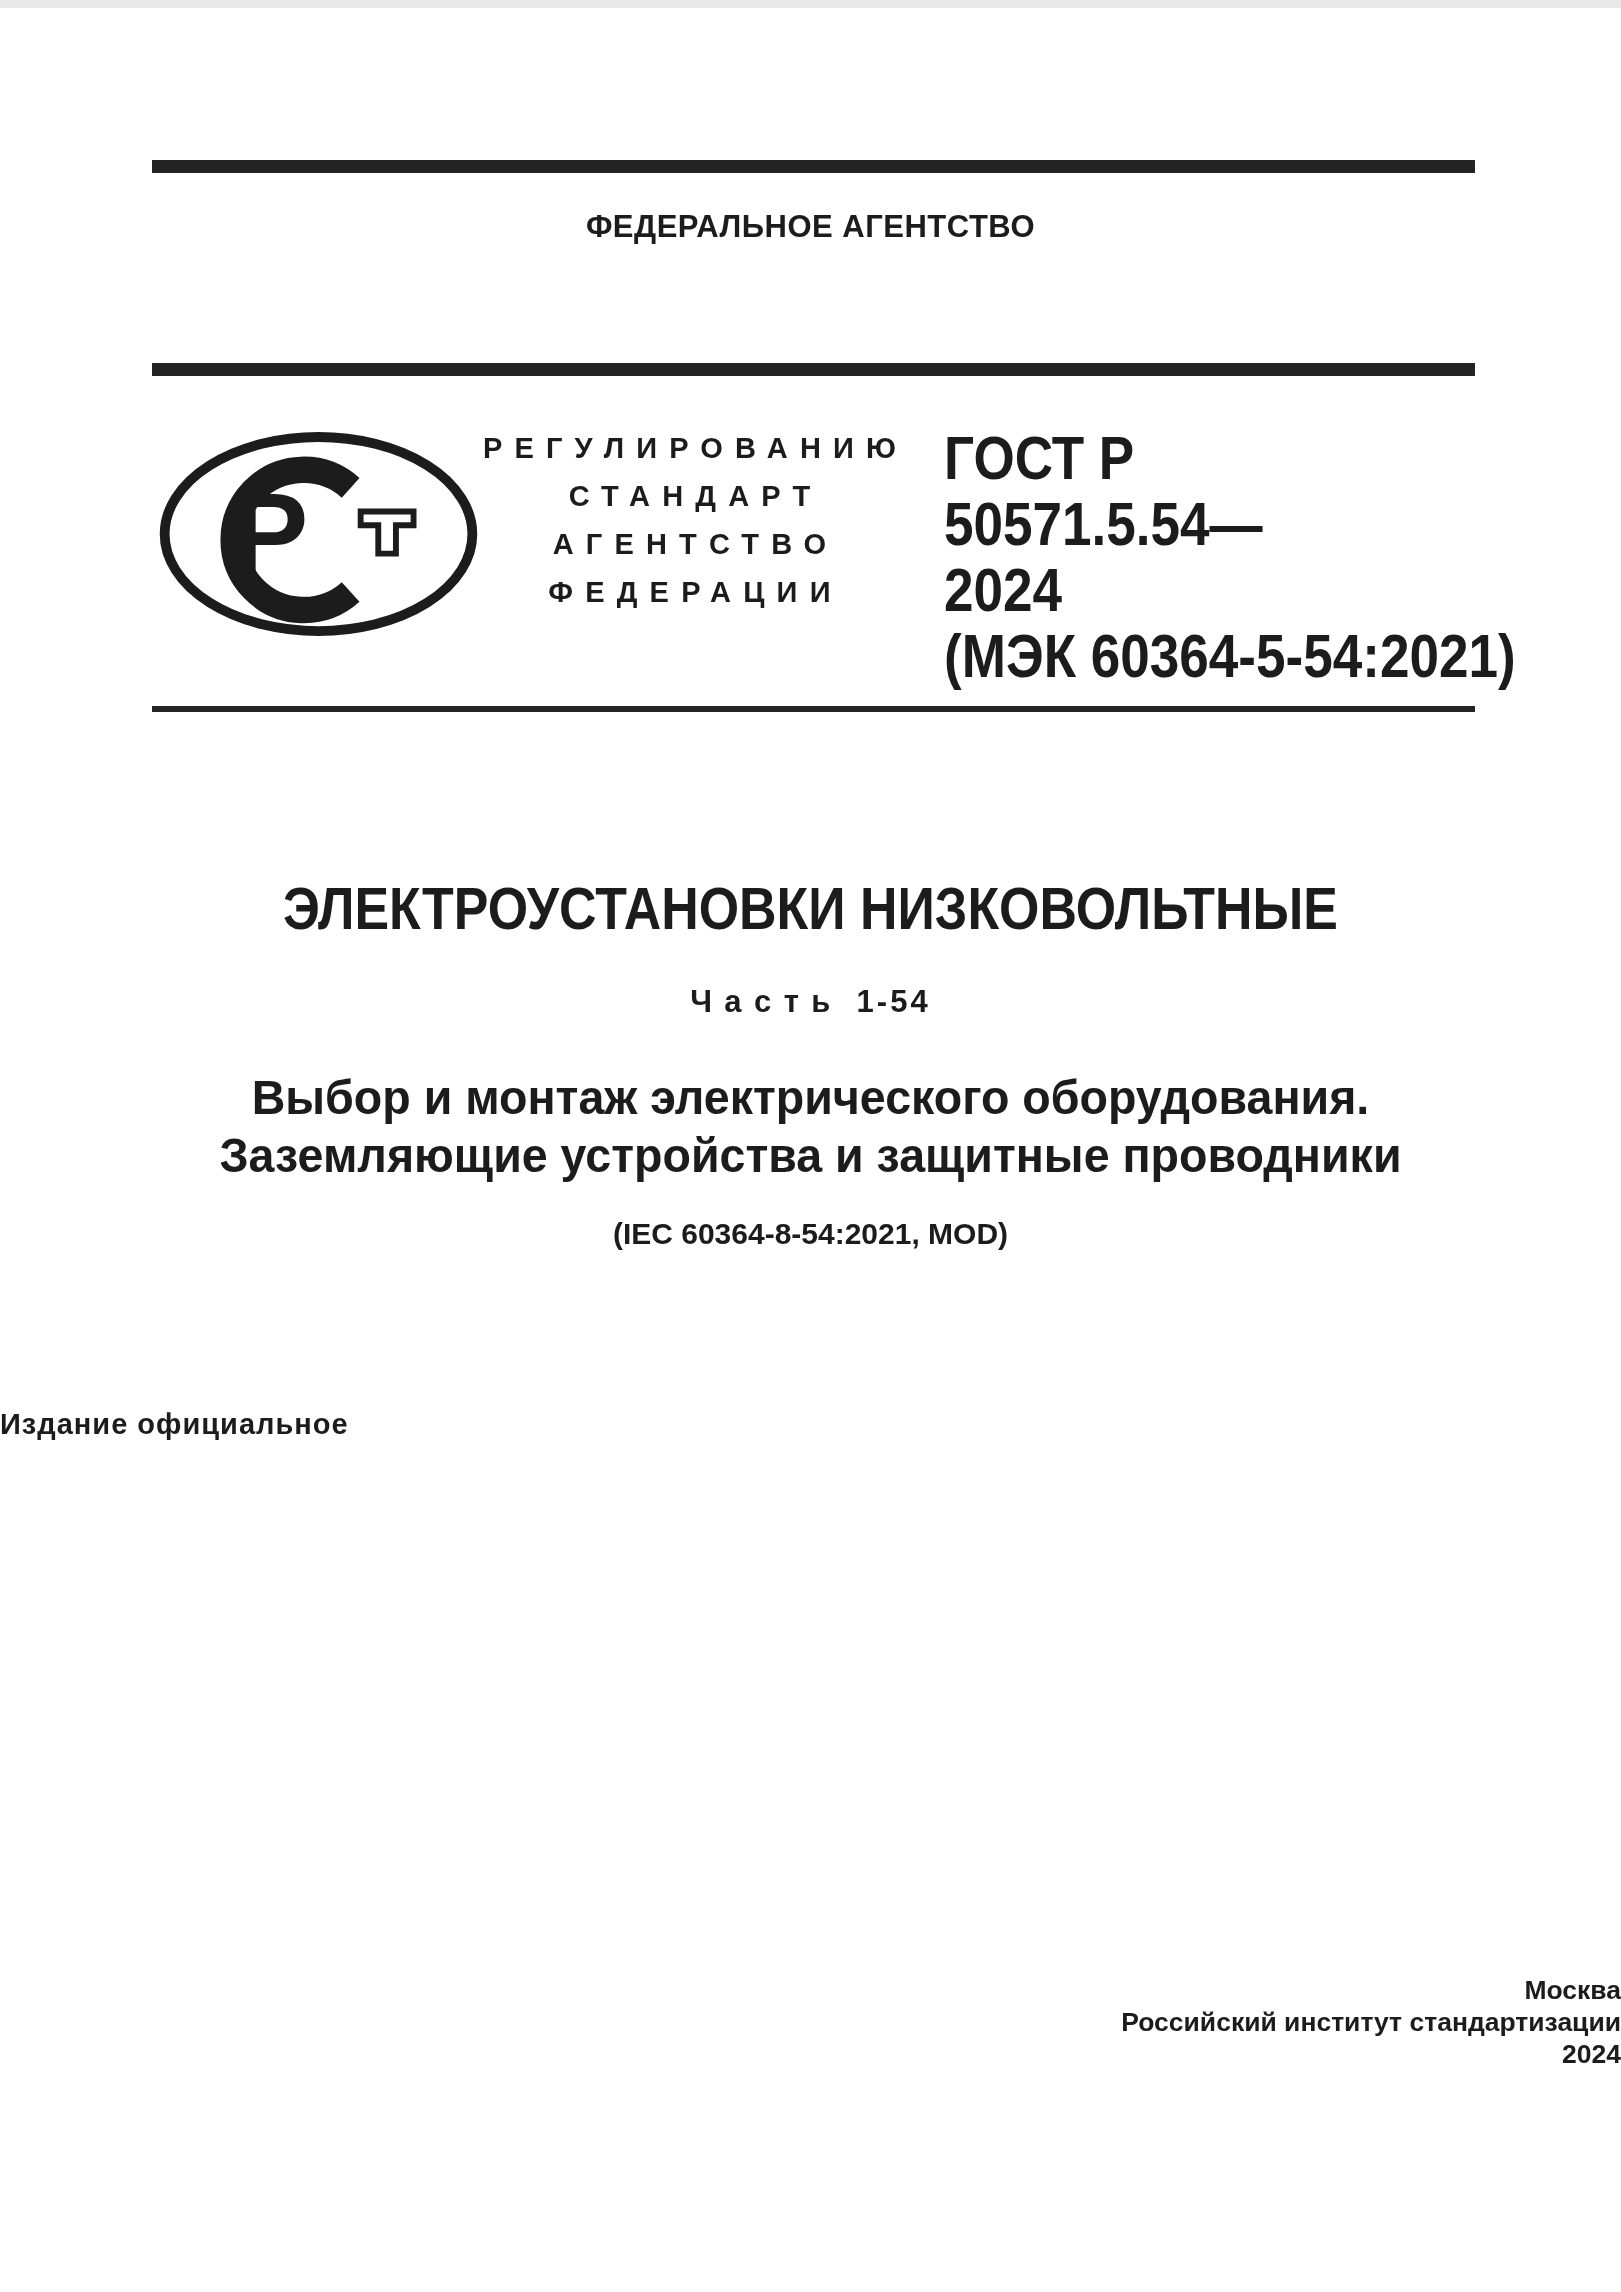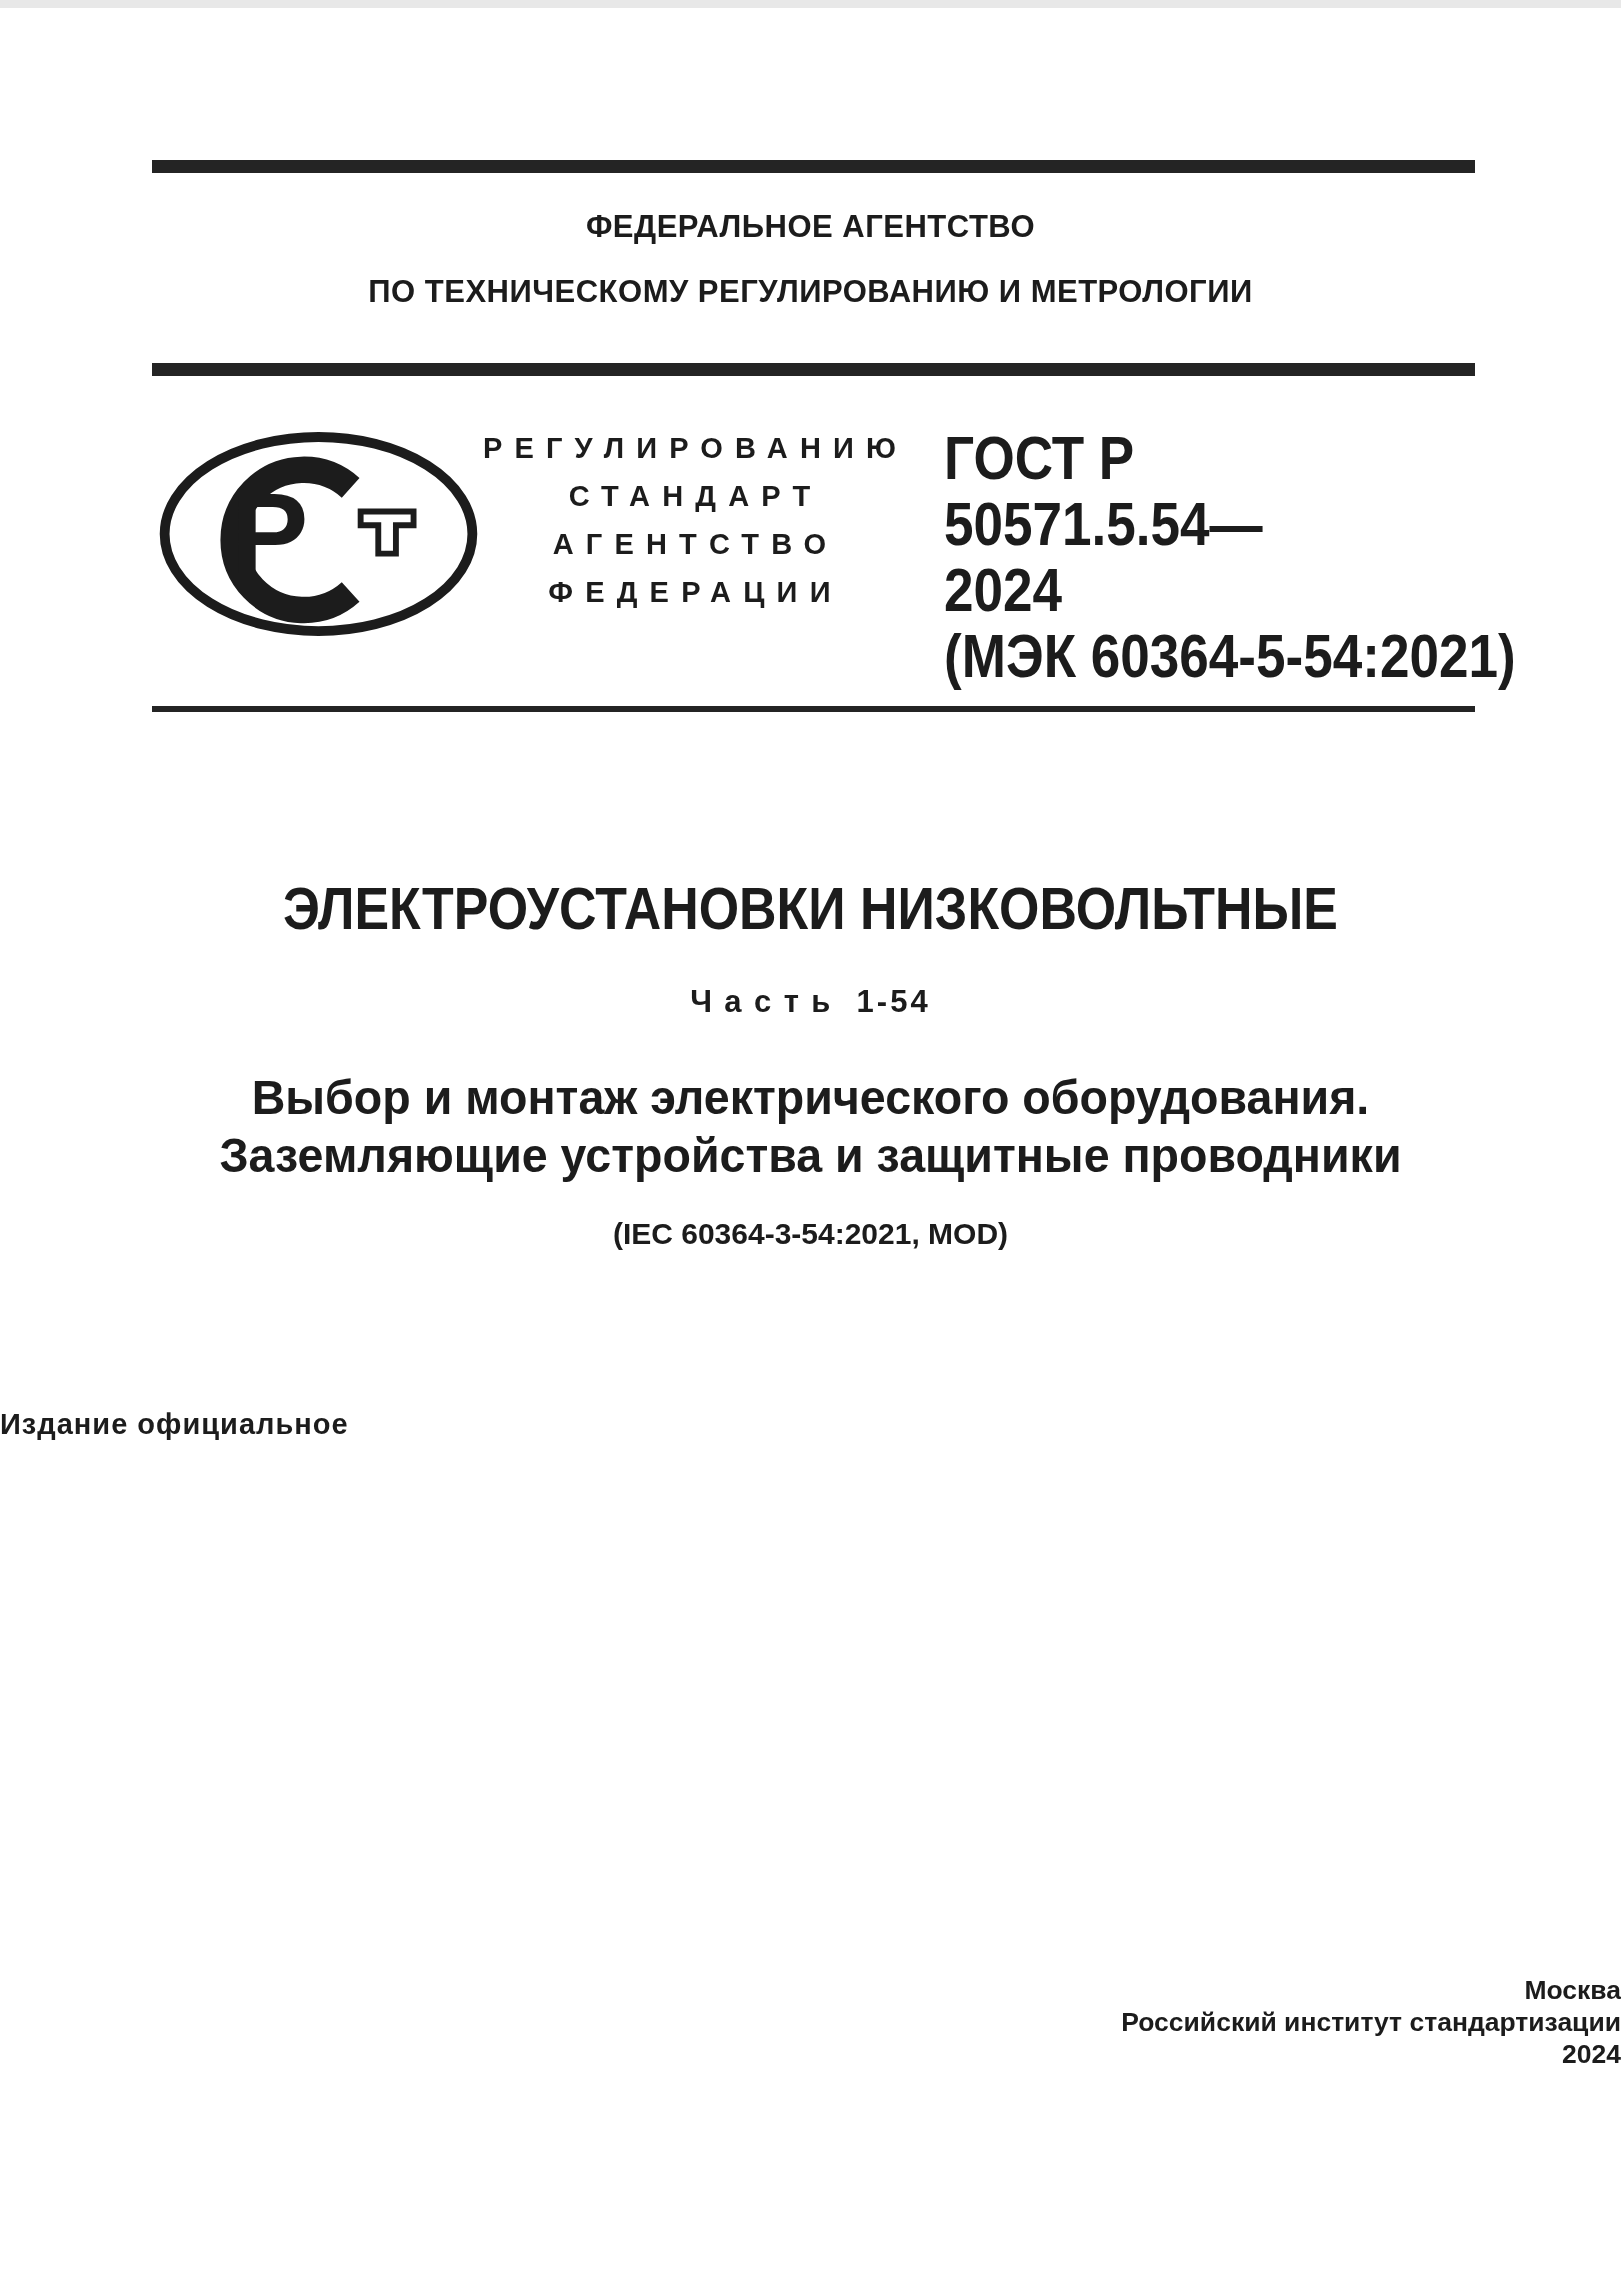--- a/index.html
+++ b/index.html
@@ -109,21 +109,20 @@
   }
 </style>
 </head>
 <body>
 
 <div class="page">
 
   <div class="rule rule-top"></div>
 
   <div class="agency-l1">ФЕДЕРАЛЬНОЕ АГЕНТСТВО</div>
-  <div class="agency-l2">ПО ТЕХНИЧЕСКОМУ РЕГУЛИРОВАНИЮ И МЕТРОЛОГИИ</div>
 
   <div class="rule rule-mid"></div>
 
   <svg class="logo-svg" viewBox="0 0 350 220" xmlns="http://www.w3.org/2000/svg">
     <ellipse cx="175" cy="108" rx="157" ry="99" fill="none" stroke="#1c1c1c" stroke-width="10"></ellipse>
     <path d="M 207.8 60.9 A 71.5 71.5 0 1 0 207.8 167.1" fill="none" stroke="#1c1c1c" stroke-width="27"></path>
     <text x="86" y="148" font-size="118" font-weight="bold" font-family="Liberation Sans, sans-serif" fill="#1c1c1c">Р</text>
     <path d="M218 85 H272 V99 H254 V128 H236 V99 H218 Z" fill="#ffffff" stroke="#1c1c1c" stroke-width="6" stroke-linejoin="miter"></path>
   </svg>
 
@@ -147,21 +146,21 @@
 
   <div class="part-line">
     <span class="part-label">Часть</span><span class="part-number">1-54</span>
   </div>
 
   <div class="subtitle">
     <div>Выбор и монтаж электрического оборудования.</div>
     <div>Заземляющие устройства и защитные проводники</div>
   </div>
 
-  <div class="iec-ref">(IEC 60364-3-54:2021, MOD)</div>
+  <div class="iec-ref">(IEC 60364-8-54:2021, MOD)</div>
 
   <div class="edition">Издание официальное</div>
 
   <div class="imprint">
     <div>Москва</div>
     <div>Российский институт стандартизации</div>
     <div>2024</div>
   </div>
 
 </div>

